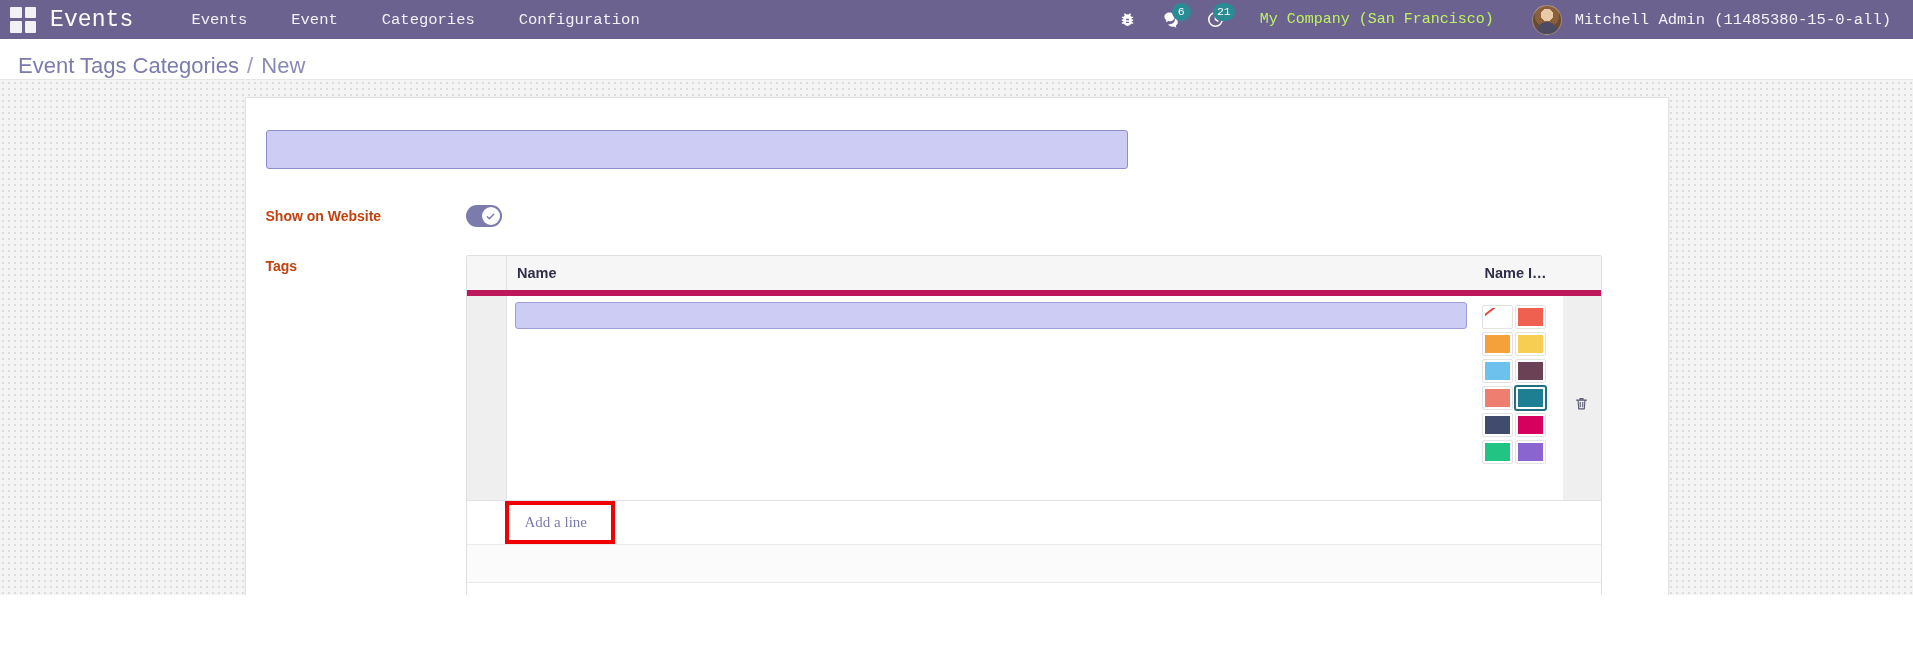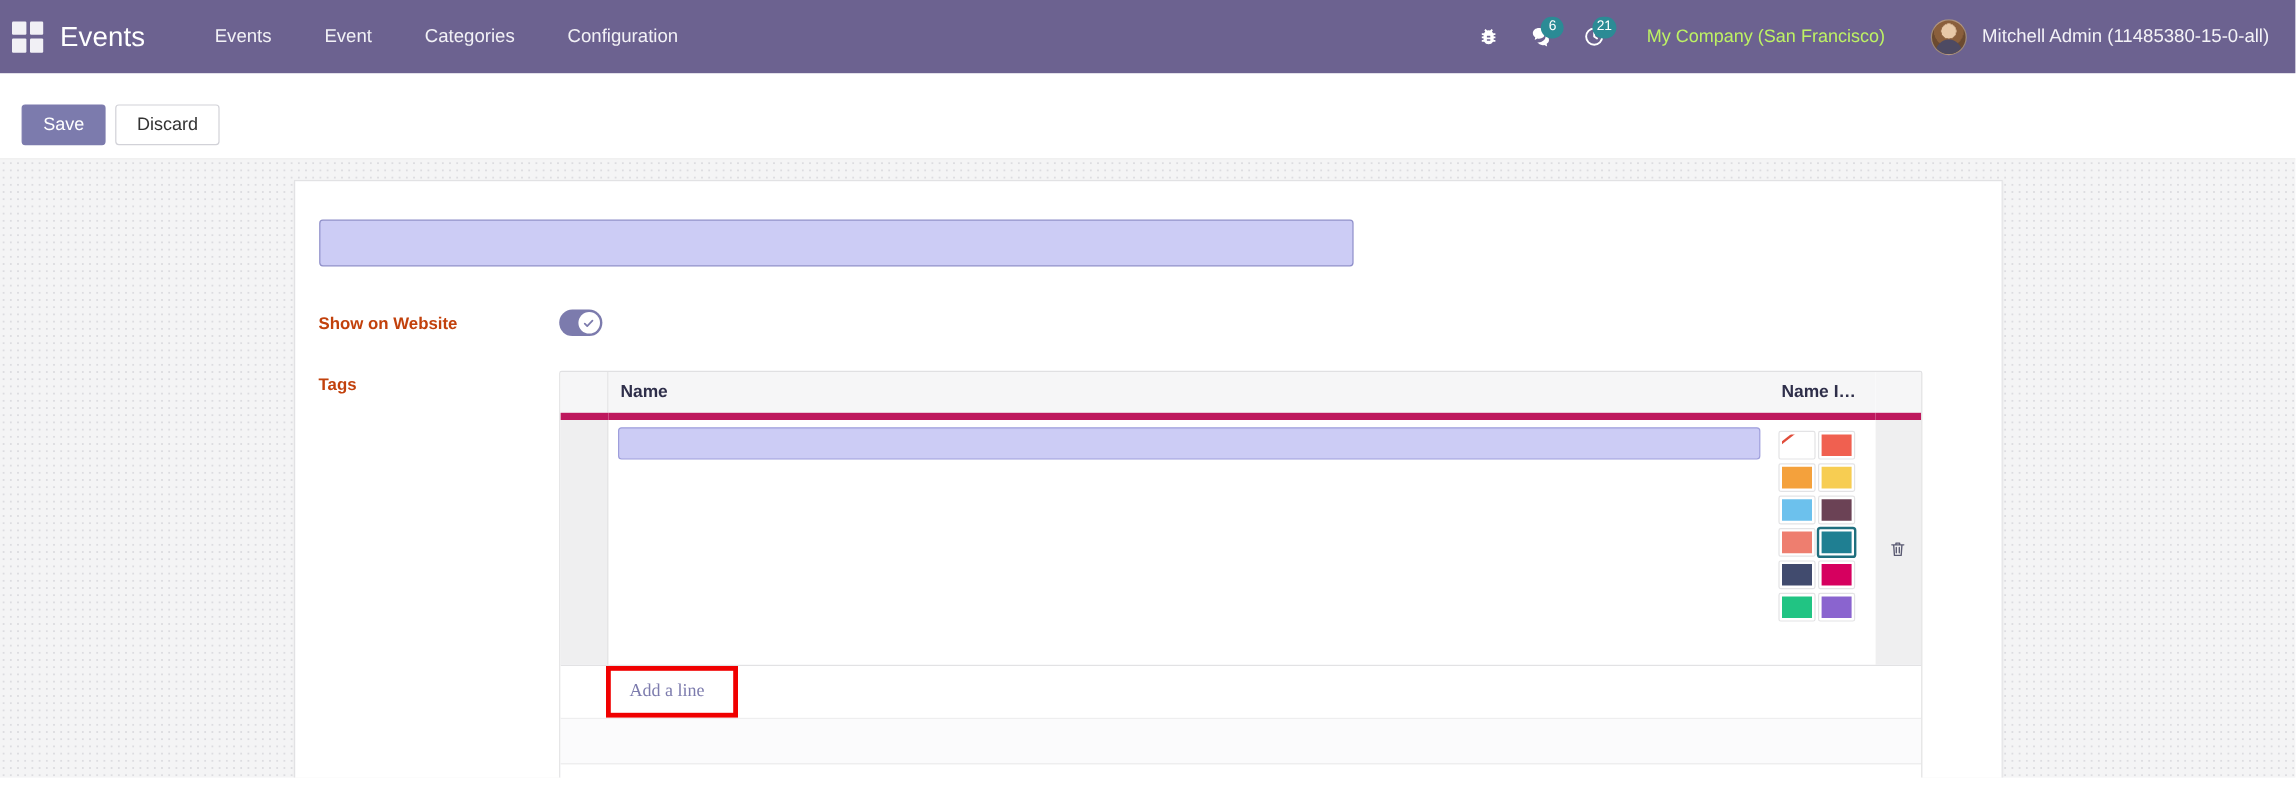--- a/index.html
+++ b/index.html
@@ -6,27 +6,28 @@
   html, body {
     width: 1913px;
     height: 662px;
     overflow: hidden;
     font-family: "Liberation Sans", sans-serif;
     background: #ffffff;
   }
 
   
   .navbar {
-    height: 61px;
+    height: 39px;
     background: #6C6290;
     display: flex;
     align-items: center;
     padding: 0 22px 0 10px;
     color: #ffffff;
     position: relative;
+    font-family: Liberation Mono, monospace;
   }
   .apps-icon {
     width: 26px; height: 26px;
     display: grid;
     grid-template-columns: 1fr 1fr;
     grid-template-rows: 1fr 1fr;
     gap: 3px;
     cursor: pointer;
     margin-right: 14px;
   }
@@ -403,23 +404,24 @@
     <div class="company-name">My Company (San Francisco)</div>
 
     <div class="user-box">
       <div class="avatar"></div>
       <span class="user-name">Mitchell Admin (11485380-15-0-all)</span>
     </div>
   </div>
 </div>
 
 <div class="control-panel">
-  <div class="btn-row">
-    <button class="btn btn-primary">Save</button>
-    <button class="btn btn-secondary">Discard</button>
+  <div class="breadcrumb">
+    <span>Event Tags Categories</span>
+    <span class="crumb-sep">/</span>
+    <span class="crumb-current">New</span>
   </div>
 </div>
 
 <div class="sheet-bg">
   <div class="sheet">
 
     <div class="title-row">
       <input class="title-input" type="text" value="" placeholder="" style="">
     </div>
 

